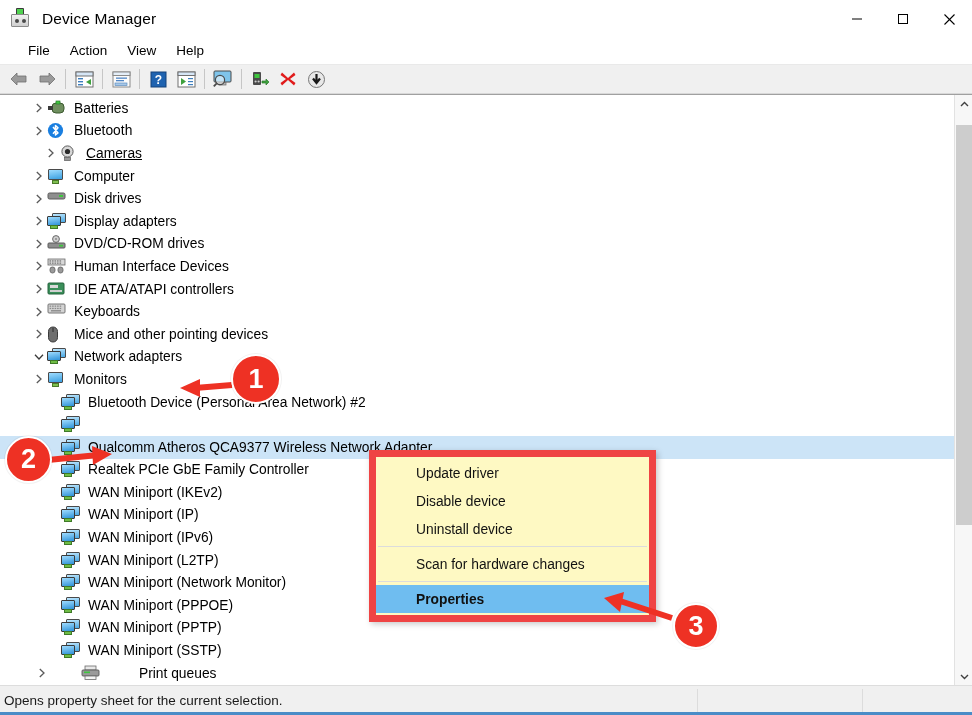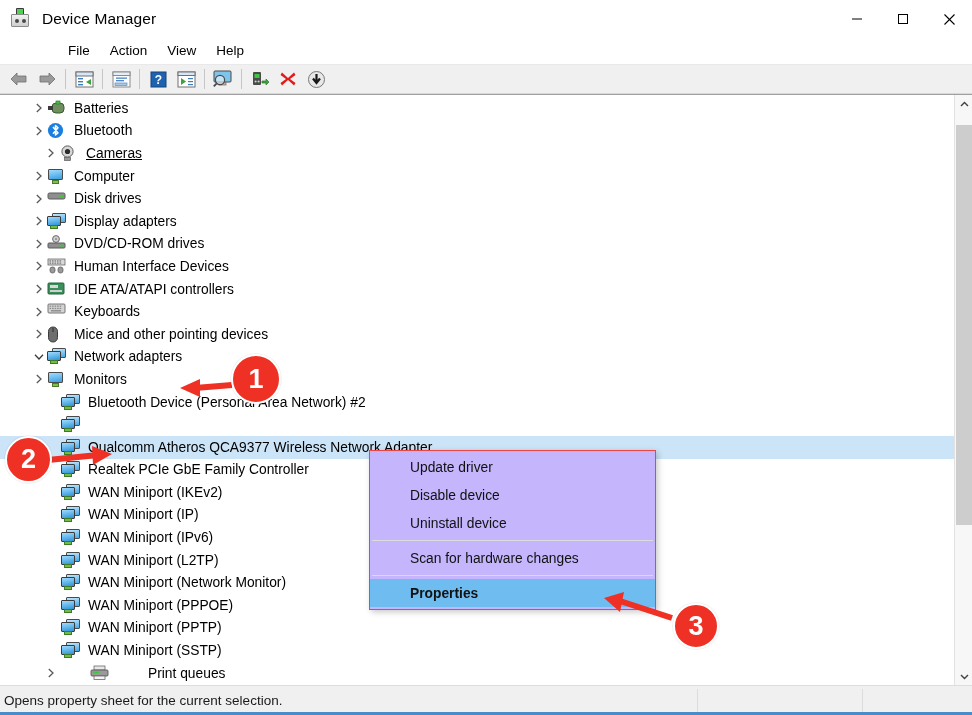--- a/index.html
+++ b/index.html
@@ -86,21 +86,20 @@
 
   
   .menubar {
     height: 26px;
     flex: 0 0 26px;
     background: #ffffff;
     display: flex;
     align-items: center;
     padding-left: 18px;
     border-bottom: 1px solid #ffffff;
-    margin-left: 40px;
   }
   .menu-item {
     font-size: 13.5px;
     color: #000000;
     padding: 3px 10px;
     cursor: default;
     white-space: nowrap;
   }
 
   
@@ -258,22 +257,22 @@
   .status-bottom-line {
     position: absolute;
     left: 0; bottom: 0;
     width: 100%; height: 3px;
     background: #4a8cc7;
   }
 
   
   .ctxmenu {
     position: absolute;
-    background: #c4b5fd;
-    border: 1px solid #ef4444;
+    background: #fef9c3;
+    border: 7px solid #ef4444;
     box-shadow: 2px 2px 6px rgba(0,0,0,0.22);
     padding: 2px 0;
     z-index: 40;
   }
   .ctx-item {
     height: 28px;
     display: flex;
     align-items: center;
     padding-left: 40px;
     font-size: 13.8px;
@@ -727,21 +726,21 @@
           <span class="row-label">WAN Miniport (PPTP)</span>
         </div>
         <div class="row" style="padding-left: 61px;">
           <span class="row-icon">
             <span class="net-back"></span>
             <span class="net-front"></span>
             <span class="net-foot"></span>
           </span>
           <span class="row-label">WAN Miniport (SSTP)</span>
         </div>
-        <div class="row" style="padding-left: 43px; gap: 31px;">
+        <div class="row" style="padding-left: 34px; gap: 31px;">
           <span class="chev">
             <svg width="8" height="10" viewBox="0 0 8 10">
               <path d="M1.8 1 L6 5 L1.8 9" fill="none" stroke="#5a5a5a" stroke-width="1.3"></path>
             </svg>
           </span>
           <span class="row-icon"><svg width="19" height="15" viewBox="0 0 19 15">
               <rect x="4" y="1" width="11" height="4" fill="#e8e8e8" stroke="#6a6a6a" stroke-width="0.8"></rect>
               <rect x="1" y="5" width="17" height="6" rx="1" fill="#9a9a9a" stroke="#5a5a5a" stroke-width="0.9"></rect>
               <rect x="3" y="6.5" width="6" height="1.6" fill="#3ec63e"></rect>
               <rect x="4" y="11" width="11" height="3.5" fill="#f4f4f4" stroke="#6a6a6a" stroke-width="0.8"></rect>

